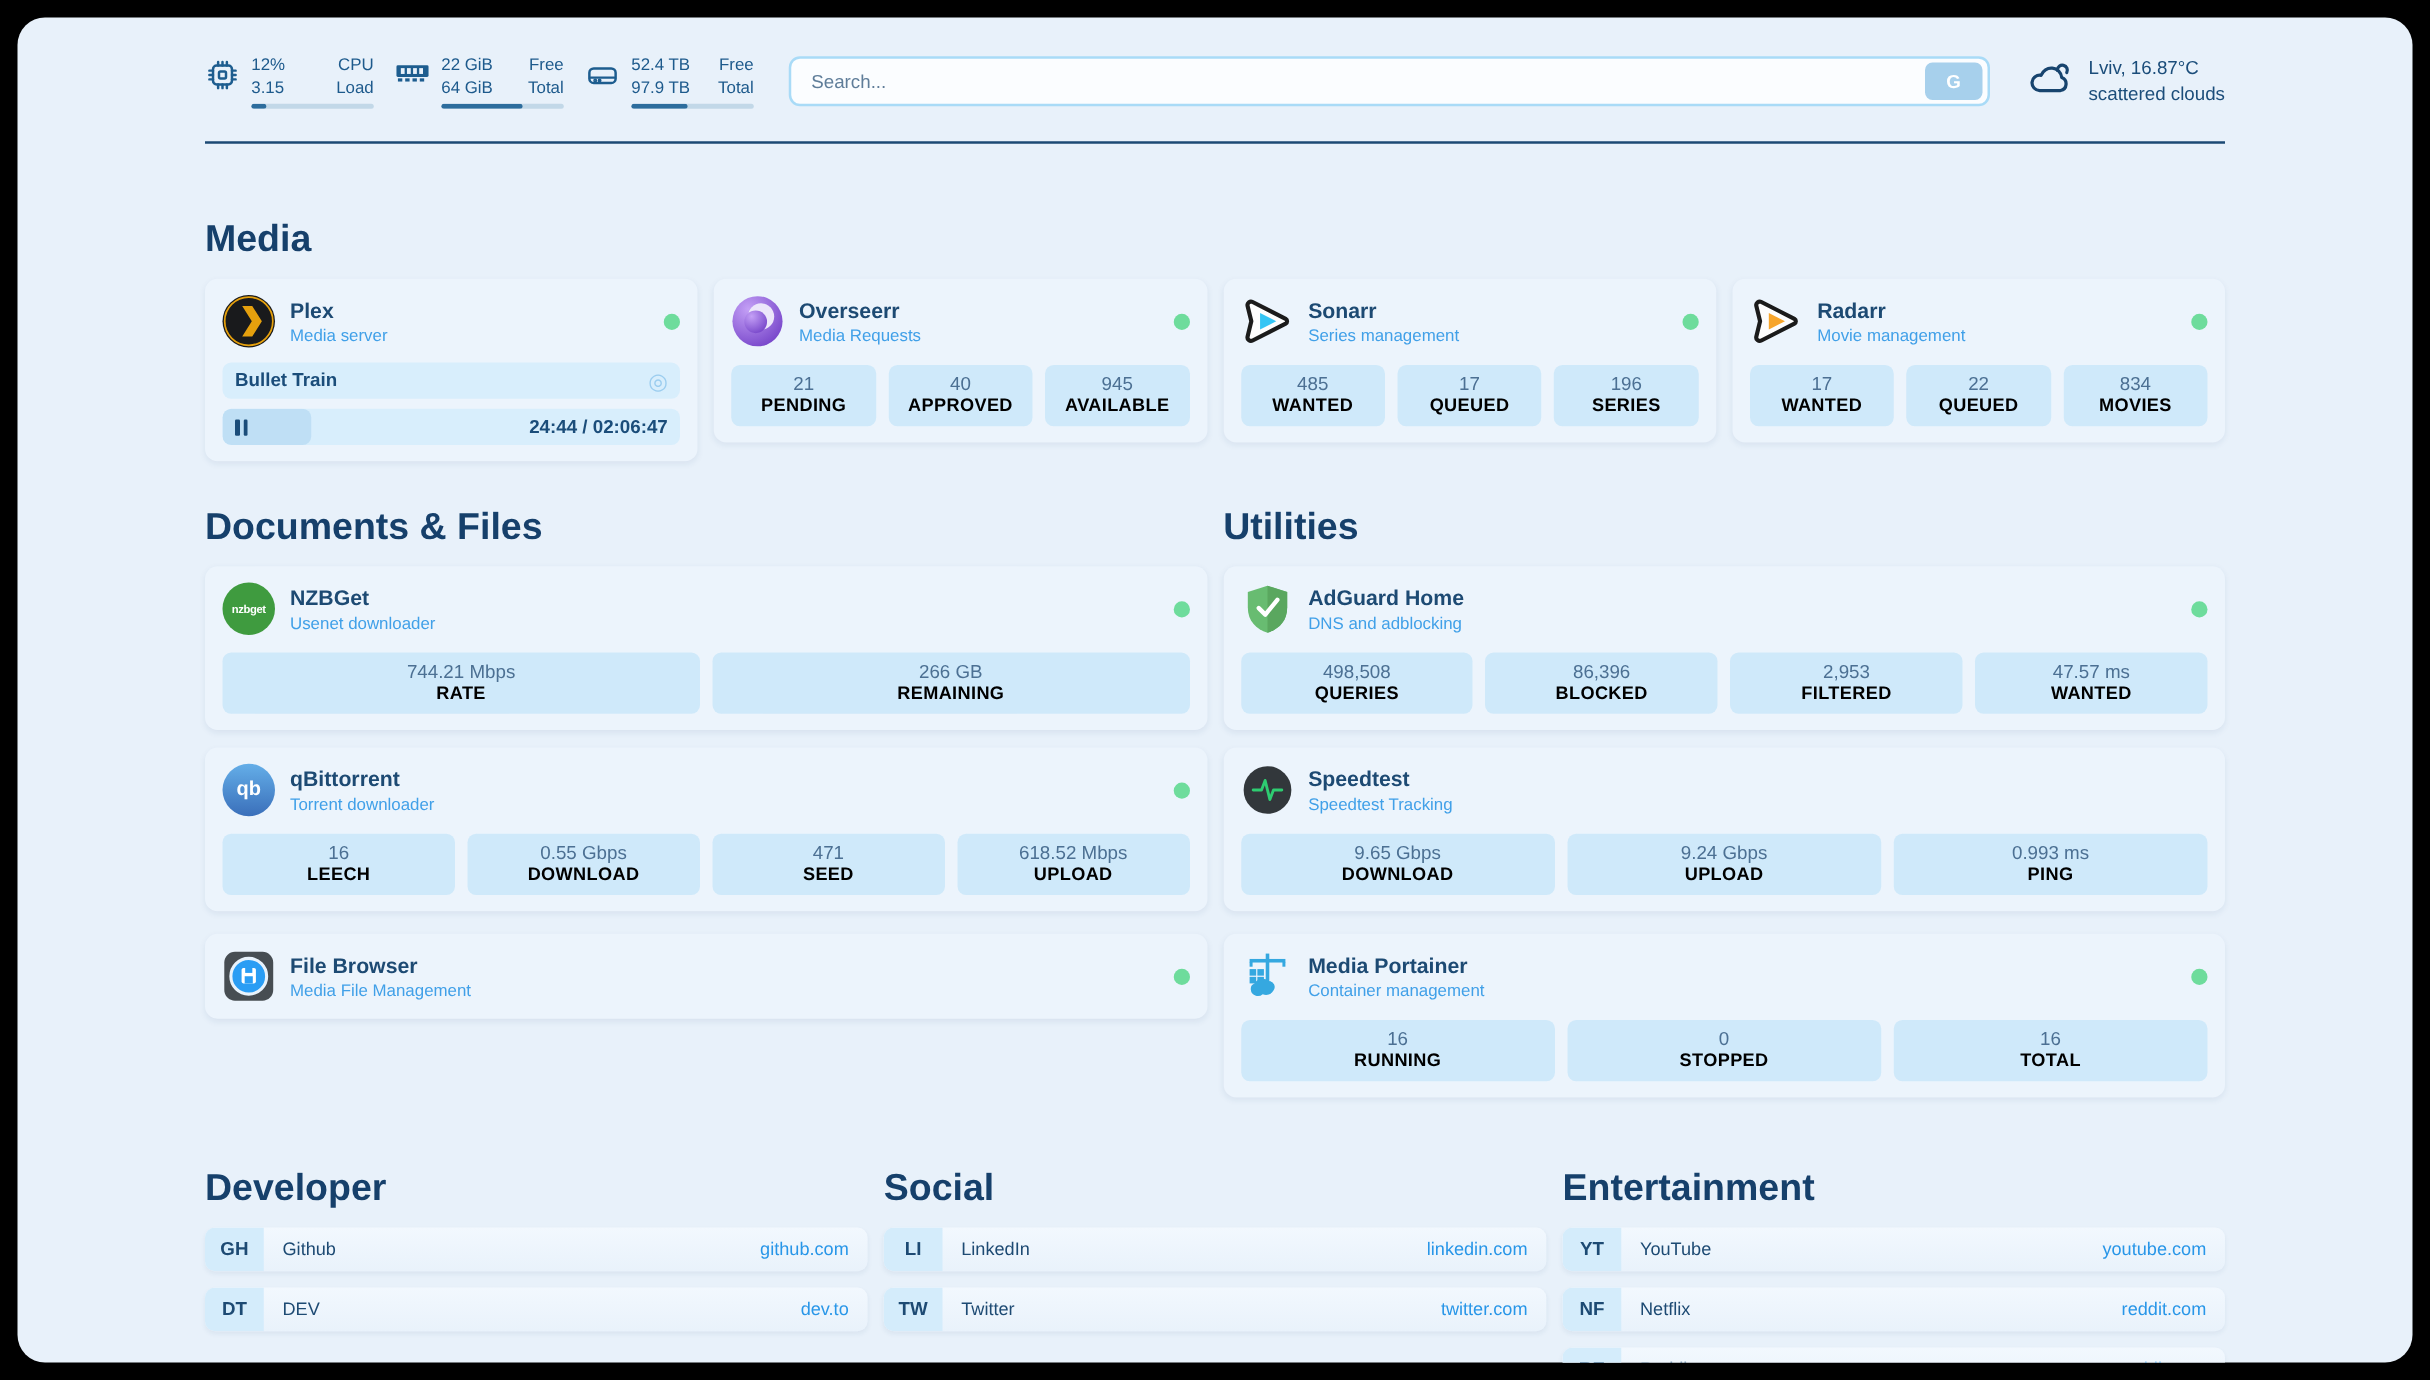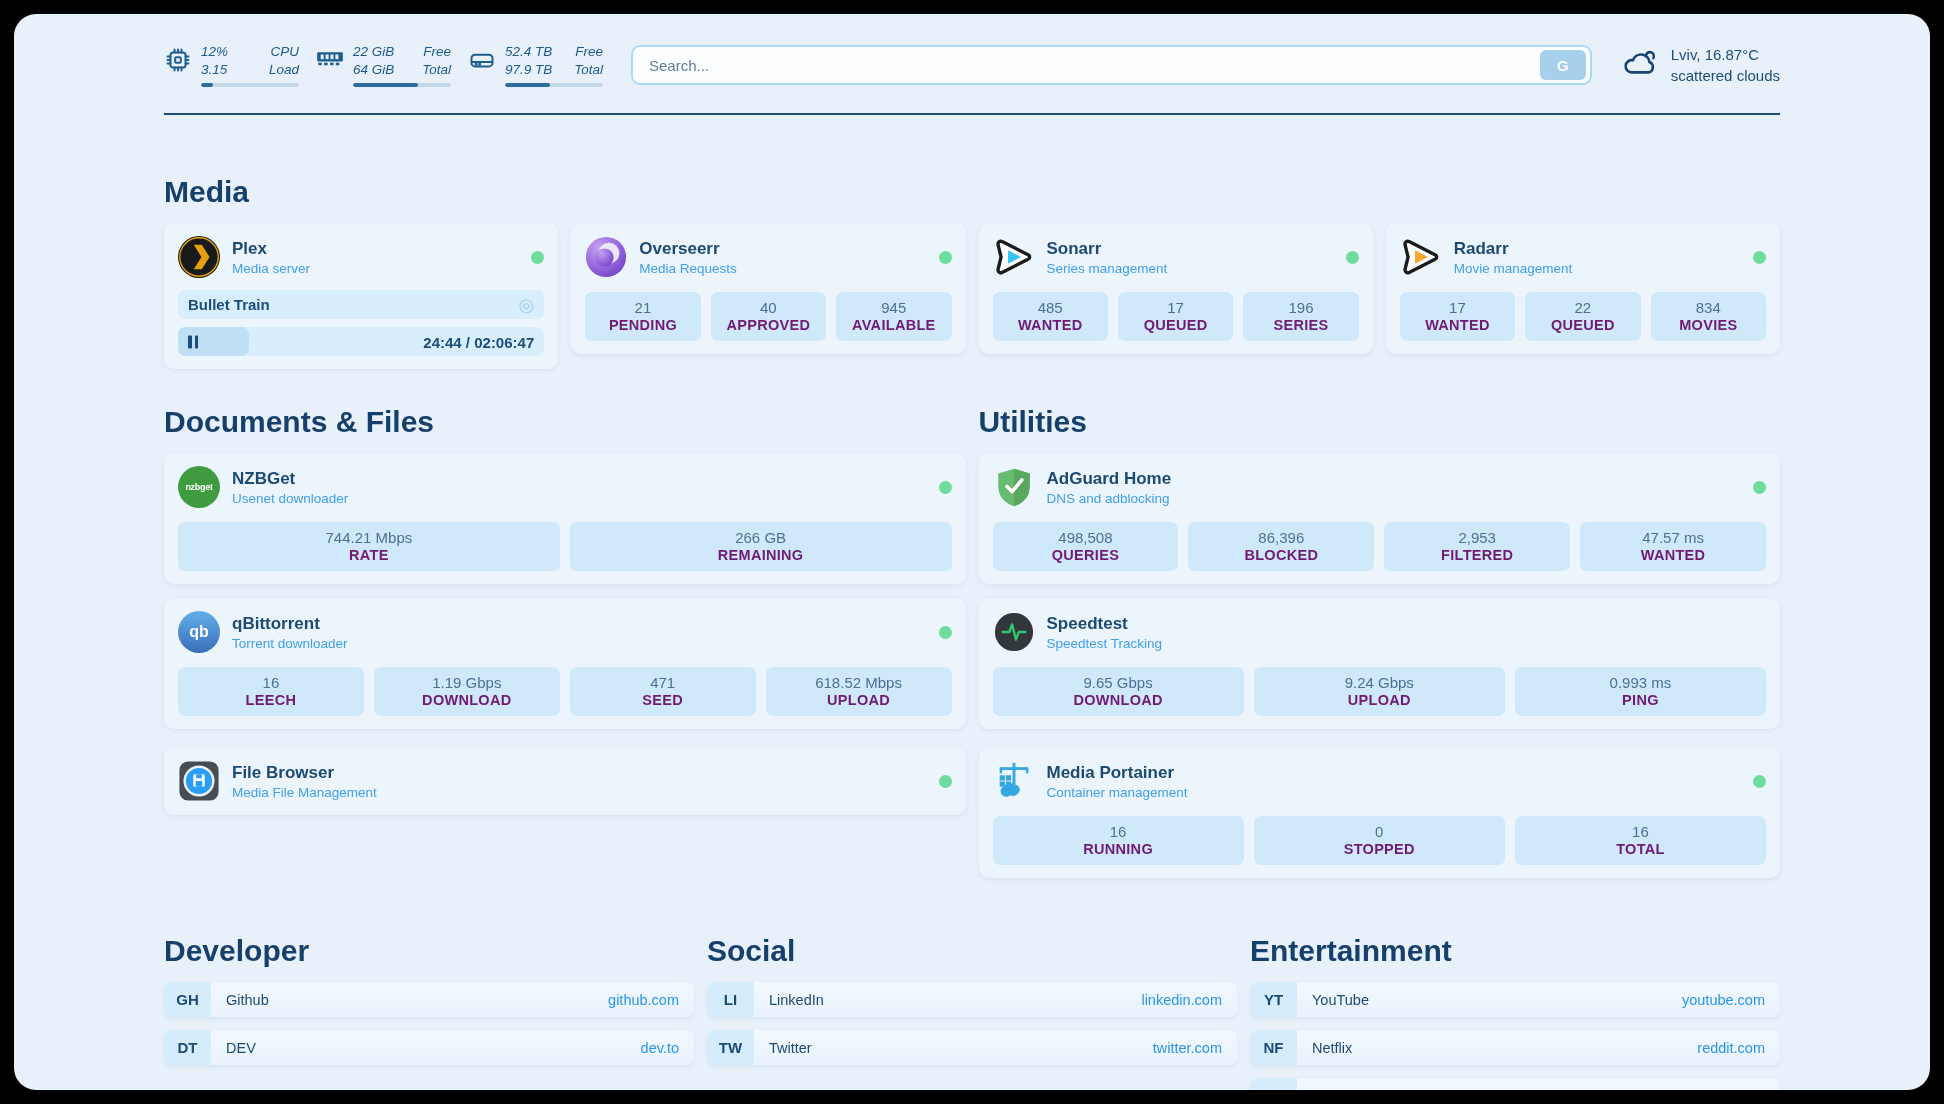--- a/index.html
+++ b/index.html
@@ -11,21 +11,21 @@
   .panel {
     position:absolute; inset:14px; background:#e8f1fa; border-radius:22px;
     padding:24px 150px 0; overflow:hidden;
   }
 
   
   .topbar { display:flex; align-items:center; height:54px; }
   .stats-group { display:flex; gap:17px; align-items:center; }
   .hstat { display:flex; gap:9px; align-items:flex-start; }
   .hstat-icon { flex:0 0 auto; margin-top:3px; display:flex; }
-  .hstat-body { width:98px;font-style:italic; }
+  .hstat-body { width:98px; }
   .hstat-rows { display:flex; justify-content:space-between; font-size:13.5px; color:#1d5a8c; line-height:1.3; }
   .hstat-col { display:flex; flex-direction:column; }
   .hstat-col.right { text-align:right; }
   .hstat-bar { margin-top:5px; height:4px; background:#c2d8e8; border-radius:2px; overflow:hidden; }
   .hstat-fill { height:100%; background:#2d6d9d; border-radius:2px; }
 
   .search-wrap {
     flex:1; margin:0 28px; height:40px; background:#fbfdff;
     border:2px solid #a9dbf7; border-radius:9px;
     display:flex; align-items:center; padding:0 4px 0 14px;
@@ -48,21 +48,21 @@
   .app-head { display:flex; align-items:center; gap:12px; }
   .icon-wrap { width:42px; height:42px; flex:0 0 auto; display:flex; align-items:center; justify-content:center; }
   .icon-circle { width:42px; height:42px; border-radius:50%; display:flex; align-items:center; justify-content:center; }
   .dot { width:13px; height:13px; border-radius:50%; background:#6edc9c; margin-left:auto; flex:0 0 auto; }
   .app-name { font-size:17px; font-weight:700; color:#1d4a73; }
   .app-sub { font-size:13.5px; color:#41a0e8; margin-top:2px; }
 
   .stat-row { display:flex; gap:10px; margin-top:14px; }
   .stat { flex:1; background:#cfe9fa; border-radius:7px; text-align:center; padding:7px 4px 8px; }
   .stat-v { font-size:15px; color:#4c7093; }
-  .stat-l { font-size:14.5px; font-weight:700; color:#701a75; margin-top:1px; letter-spacing:0.3px; }
+  .stat-l { font-size:14.5px; font-weight:700; color:#000000; margin-top:1px; letter-spacing:0.3px; }
 
   .player-row { margin-top:12px; height:29px; background:#d8eefc; border-radius:7px; display:flex; align-items:center; padding:0 10px; font-size:15px; font-weight:700; color:#1b4d7a; }
   .player-cast { margin-left:auto; color:#9bcdef; font-size:18px; font-weight:400; }
   .progress-row { margin-top:8px; height:29px; background:#d8eefc; border-radius:7px; position:relative; overflow:hidden; font-size:15px; font-weight:700; color:#1b4d7a; }
   .progress-fill { position:absolute; left:0; top:0; bottom:0; background:#bfdff5; border-radius:7px; }
   .pause { position:absolute; left:10px; top:50%; transform:translateY(-50%); display:flex; gap:3px; }
   .pause span { width:3.5px; height:13px; background:#1b4d7a; border-radius:1px; }
   .ptime { position:absolute; right:10px; top:50%; transform:translateY(-50%); }
 
   .two-col { display:grid; grid-template-columns:1fr 1fr; gap:13px; margin-top:36px; align-items:start; }
@@ -359,21 +359,21 @@
             <div class="app-sub">Torrent downloader</div>
           </div>
           <span class="dot"></span>
         </div>
         <div class="stat-row">
           <div class="stat">
             <div class="stat-v">16</div>
             <div class="stat-l">LEECH</div>
           </div>
           <div class="stat">
-            <div class="stat-v">1.19 Gbps</div>
+            <div class="stat-v">0.55 Gbps</div>
             <div class="stat-l">DOWNLOAD</div>
           </div>
           <div class="stat">
             <div class="stat-v">471</div>
             <div class="stat-l">SEED</div>
           </div>
           <div class="stat">
             <div class="stat-v">618.52 Mbps</div>
             <div class="stat-l">UPLOAD</div>
           </div>

